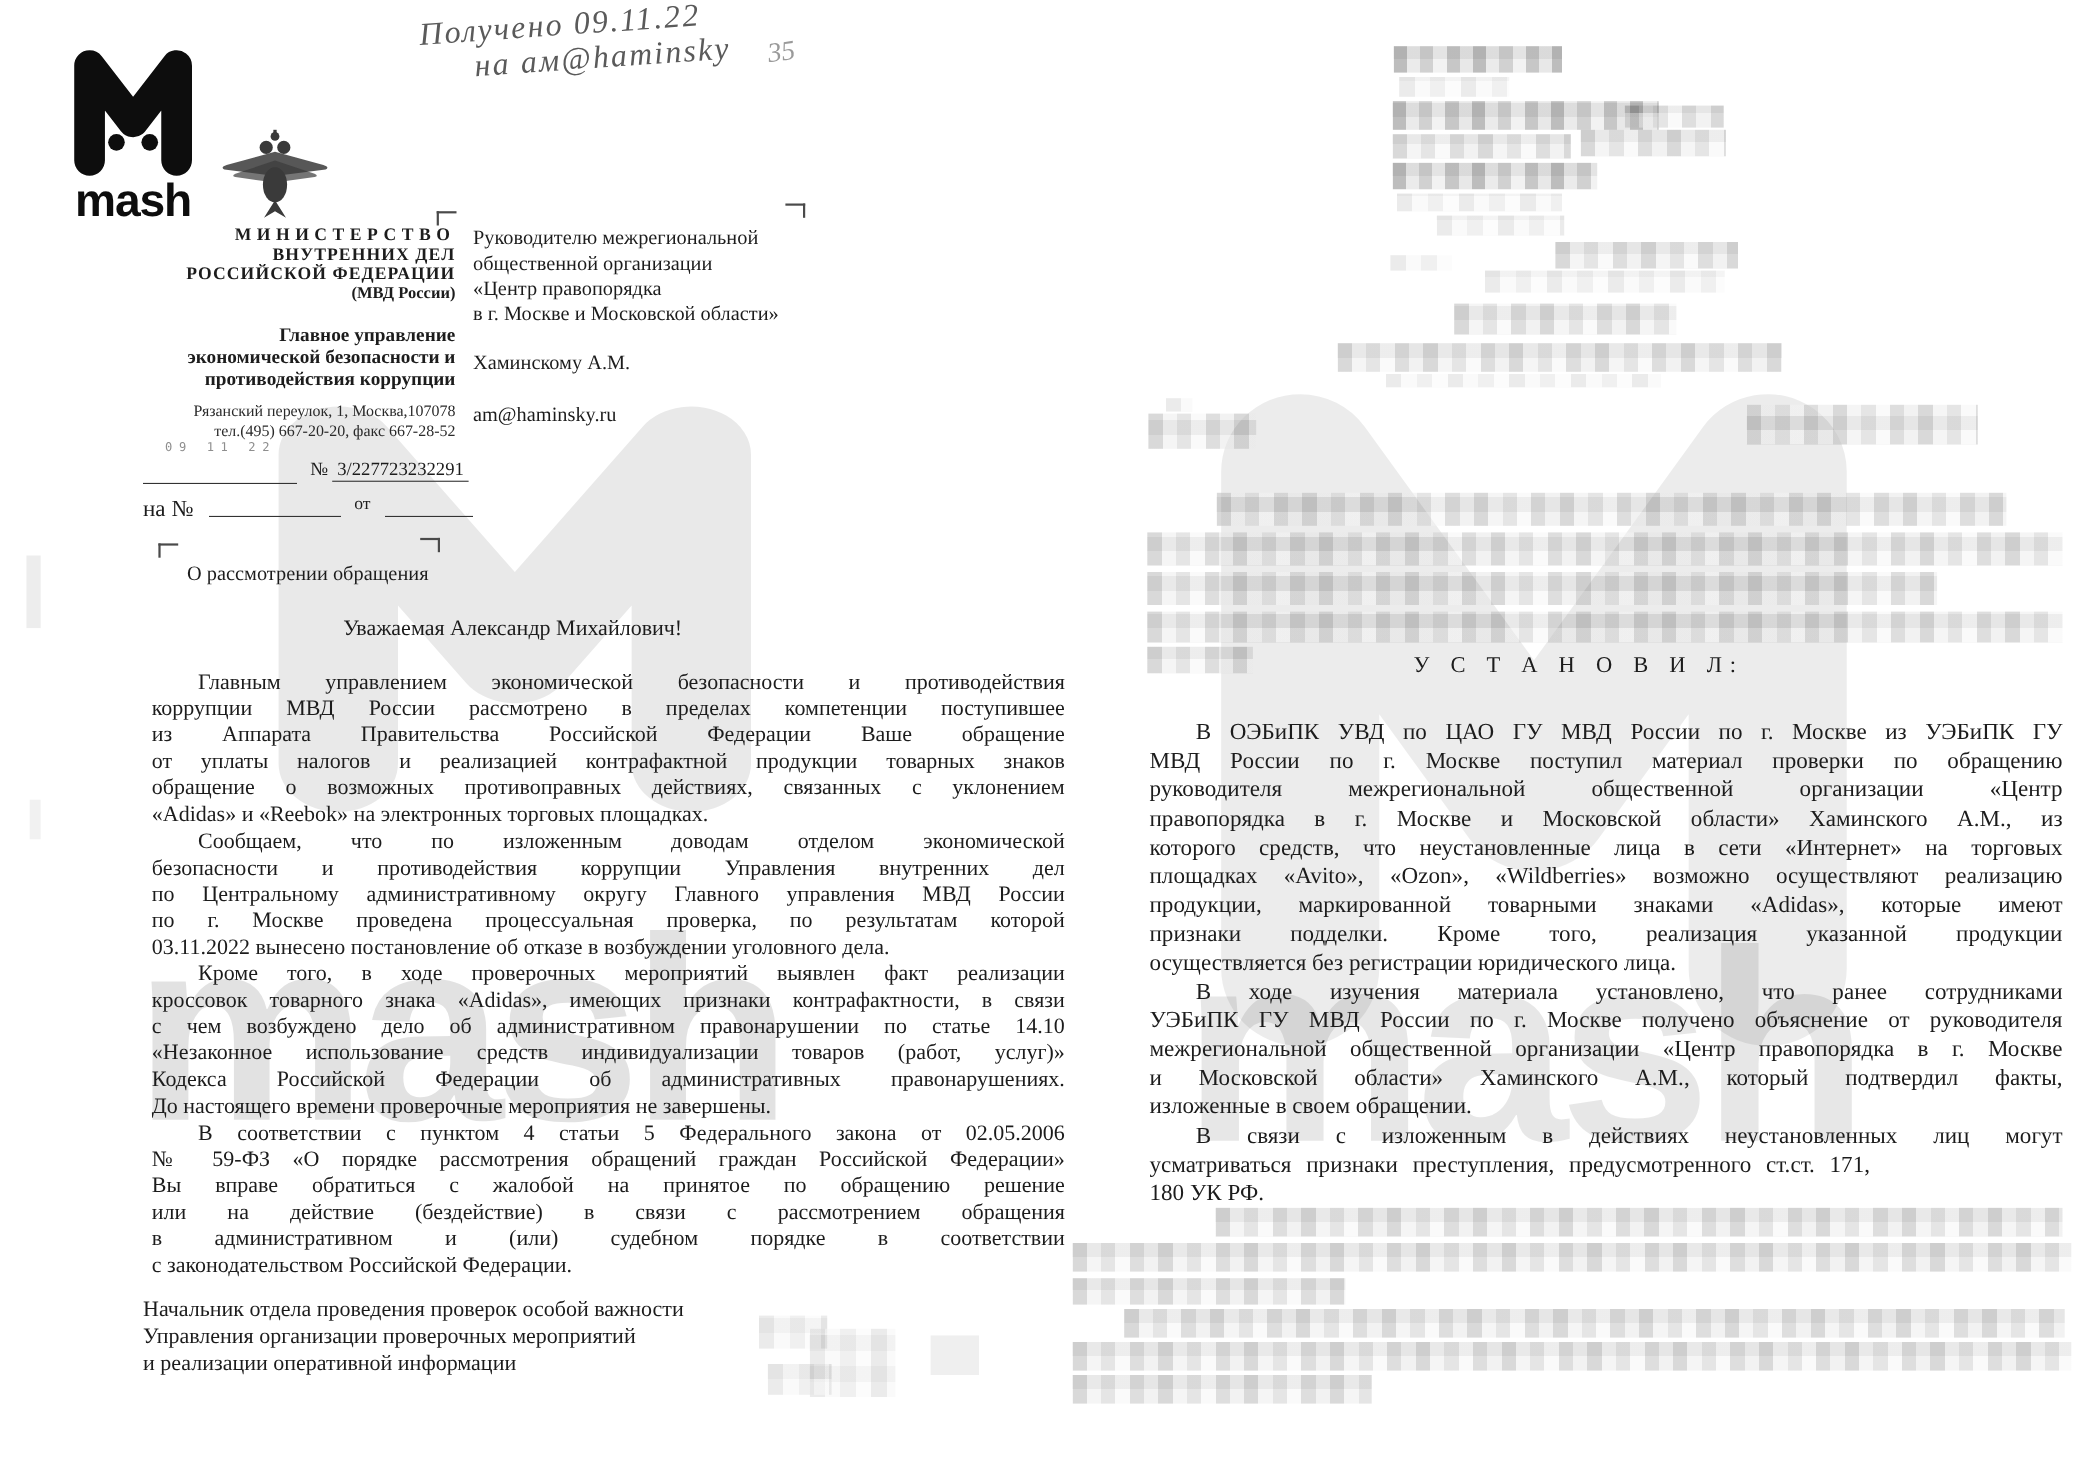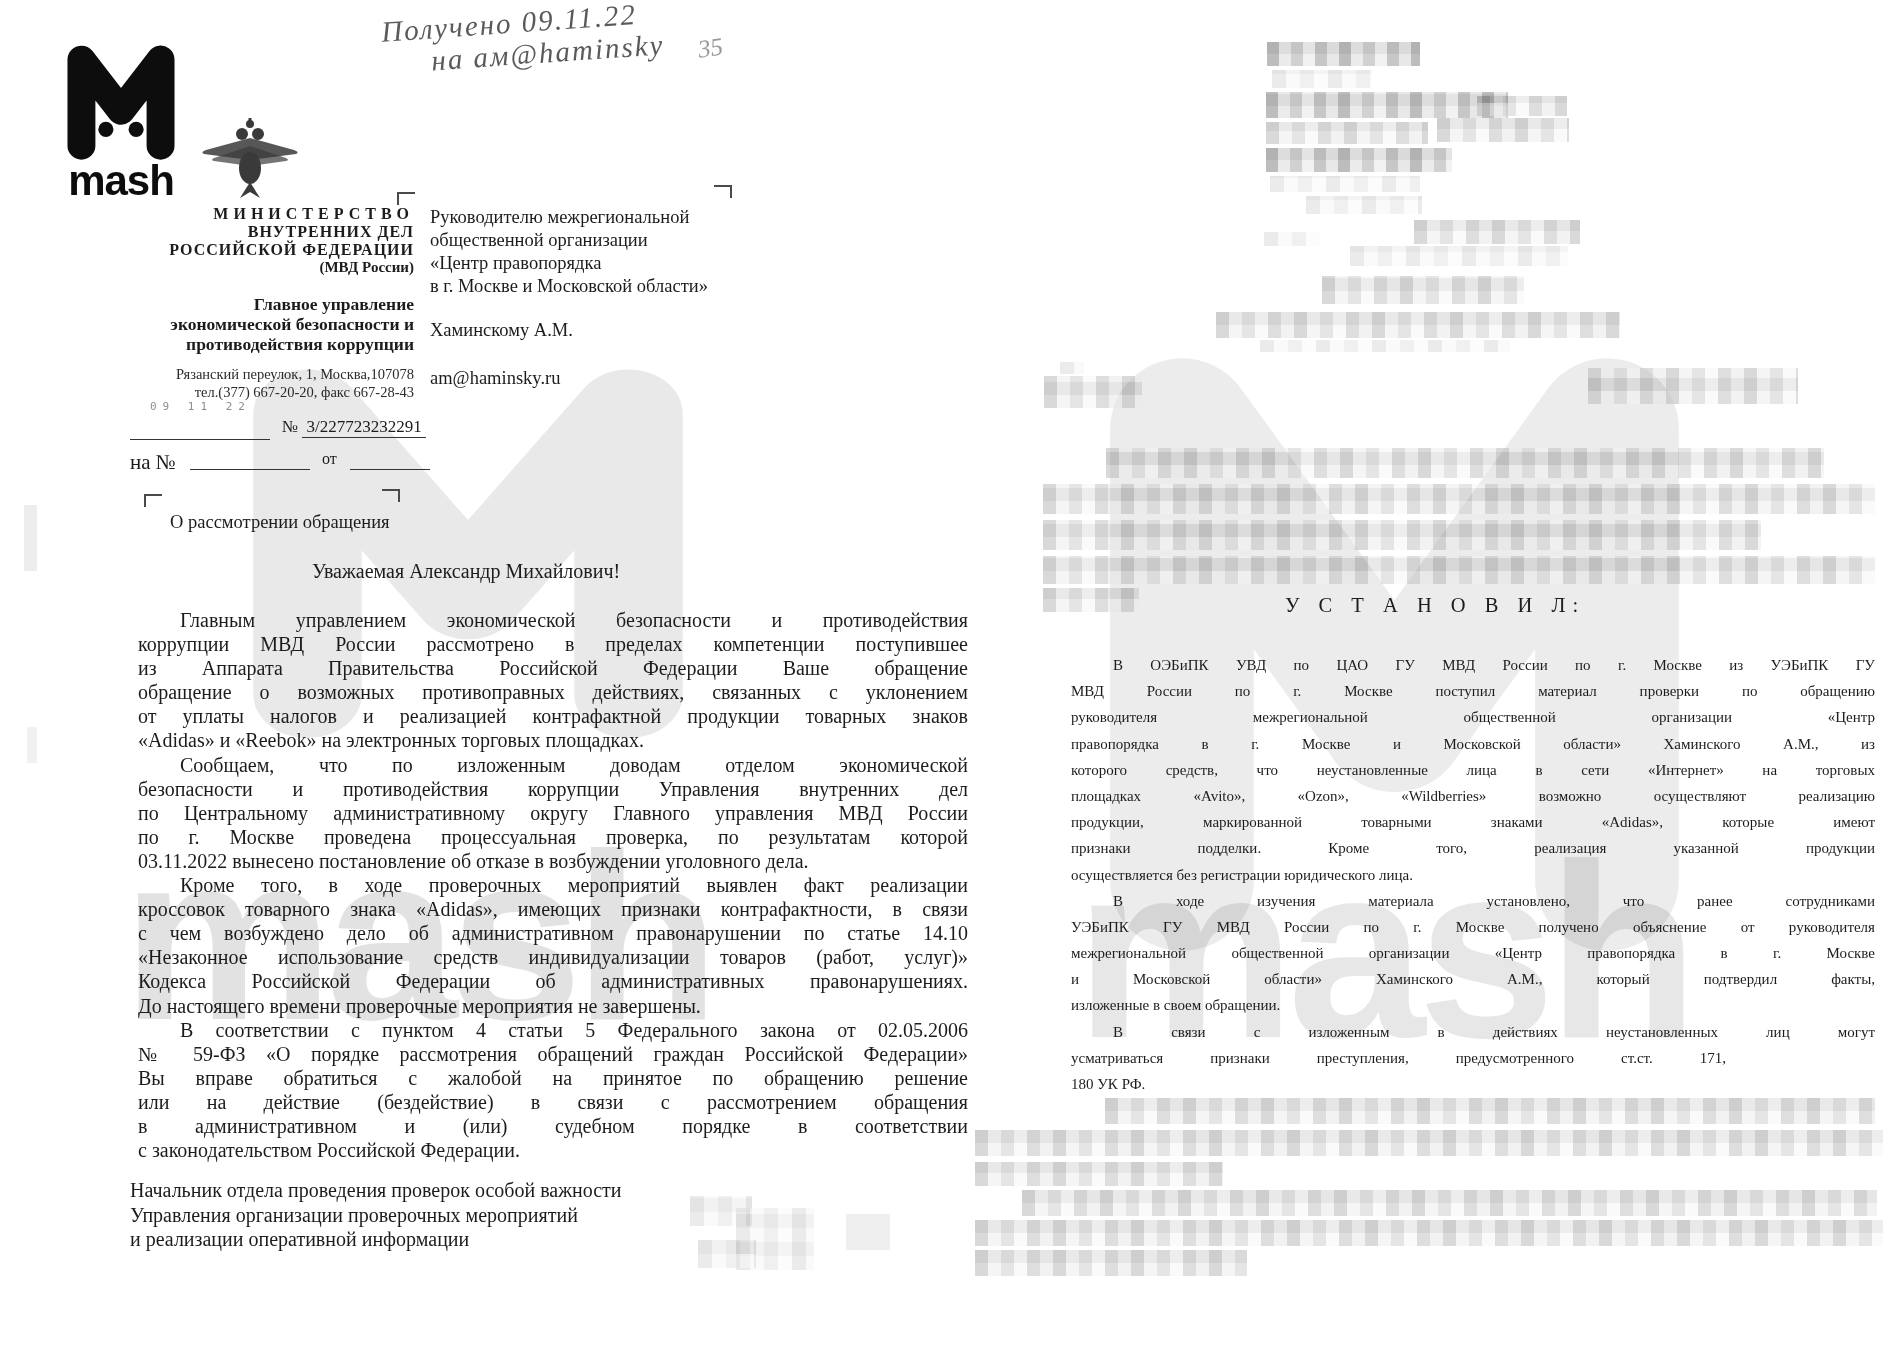--- a/index.html
+++ b/index.html
@@ -36,21 +36,21 @@
   .pagenum{position:absolute;left:698px;top:34px;color:#9a9a9a;font-style:italic;
            font-size:25px;transform:rotate(-8deg);}
   
   .subject{position:absolute;left:170px;top:512px;font-size:18.5px;}
   .salut{position:absolute;left:312px;top:560px;font-size:20px;}
   .bodycol{position:absolute;}
   .ln{font-size:20px;height:24.1px;line-height:24.1px;white-space:nowrap;
       text-align:justify;overflow:visible;}
   .j{text-align:justify;-moz-text-align-last:justify;text-align-last:justify;white-space:normal;}
   .ind{padding-left:42px;}
-  .rln{font-size:15px;height:26.2px;line-height:26.2px;margin-left:26px;}
+  .rln{font-size:21px;height:26.2px;line-height:26.2px;}
   .narrow{width:655px;}
   .sig{position:absolute;left:130px;top:1178px;font-size:20px;line-height:24.5px;}
   .heading{position:absolute;left:1045px;top:594px;width:780px;text-align:center;
            font-size:20.5px;letter-spacing:7px;}
   
   .pix,.pix-l,.pix-d{position:absolute;}
   .pix{background:
     repeating-linear-gradient(90deg, rgba(0,0,0,.15) 0 13px, rgba(0,0,0,.04) 13px 26px,
       rgba(0,0,0,.10) 26px 39px, rgba(0,0,0,.02) 39px 52px, rgba(0,0,0,.13) 52px 65px,
       rgba(0,0,0,.05) 65px 78px),
@@ -111,21 +111,21 @@
   <div class="l1">МИНИСТЕРСТВО</div>
   <div class="l2">ВНУТРЕННИХ ДЕЛ</div>
   <div class="l2">РОССИЙСКОЙ ФЕДЕРАЦИИ</div>
   <div class="l4">(МВД России)</div>
   <div style="height:18px;"></div>
   <div class="dep">Главное управление</div>
   <div class="dep">экономической безопасности и</div>
   <div class="dep">противодействия коррупции</div>
   <div style="height:11px;"></div>
   <div class="addr">Рязанский переулок, 1, Москва,107078</div>
-  <div class="addr">тел.(377) 667-20-20, факс 667-28-43</div>
+  <div class="addr">тел.(495) 667-20-20, факс 667-28-52</div>
 </div>
 
 <div class="stamp-date">09 11 22</div>
 
 <div class="ul" style="left:130px;top:438px;width:140px;"></div>
 <div class="reftxt" style="left:282px;top:417px;">
   <span>№</span>
   <span style="border-bottom:1.5px solid #333;padding:0 4px 1px 4px;">3/227723232291</span>
 </div>
 <div class="reftxt" style="left:130px;top:450px;font-size:21px;">на №</div>
@@ -148,22 +148,22 @@
 
 <div class="corner tl" style="left:144px;top:494px;"></div>
 <div class="corner tr" style="left:382px;top:489px;"></div>
 <div class="subject">О рассмотрении обращения</div>
 <div class="salut">Уважаемая Александр Михайлович!</div>
 
 <div class="bodycol" style="left:138px;top:608px;width:830px;">
   <div class="ln j ind">Главным управлением экономической безопасности и противодействия</div>
   <div class="ln j">коррупции МВД России рассмотрено в пределах компетенции поступившее</div>
   <div class="ln j">из Аппарата Правительства Российской Федерации Ваше обращение</div>
+  <div class="ln j">от уплаты налогов и реализацией контрафактной продукции товарных знаков</div>
   <div class="ln j">обращение о возможных противоправных действиях, связанных с уклонением</div>
-  <div class="ln j">от уплаты налогов и реализацией контрафактной продукции товарных знаков</div>
   <div class="ln">«Adidas» и «Reebok» на электронных торговых площадках.</div>
   <div class="ln j ind">Сообщаем, что по изложенным доводам отделом экономической</div>
   <div class="ln j">безопасности и противодействия коррупции Управления внутренних дел</div>
   <div class="ln j">по Центральному административному округу Главного управления МВД России</div>
   <div class="ln j">по г. Москве проведена процессуальная проверка, по результатам которой</div>
   <div class="ln">03.11.2022 вынесено постановление об отказе в возбуждении уголовного дела.</div>
   <div class="ln j ind">Кроме того, в ходе проверочных мероприятий выявлен факт реализации</div>
   <div class="ln j">кроссовок товарного знака «Adidas», имеющих признаки контрафактности, в связи</div>
   <div class="ln j">с чем возбуждено дело об административном правонарушении по статье 14.10</div>
   <div class="ln j">«Незаконное использование средств индивидуализации товаров (работ, услуг)»</div>

